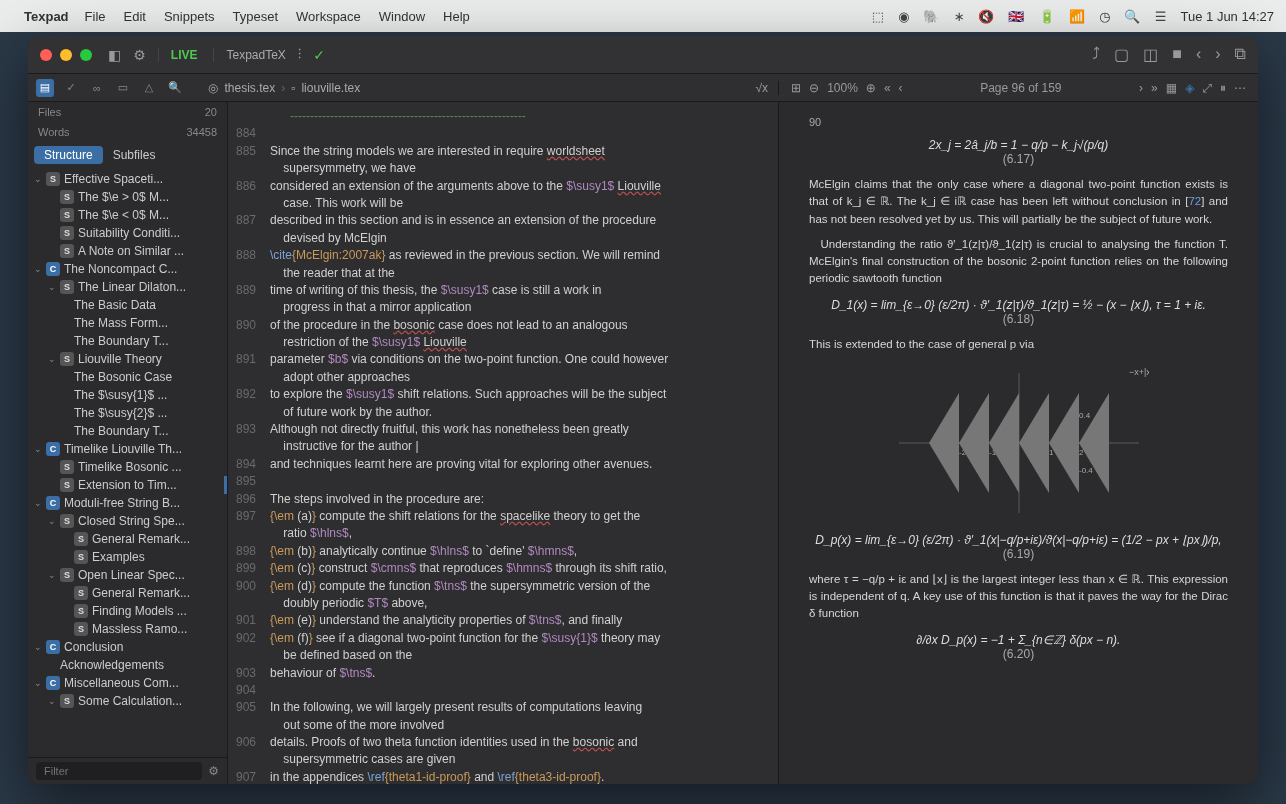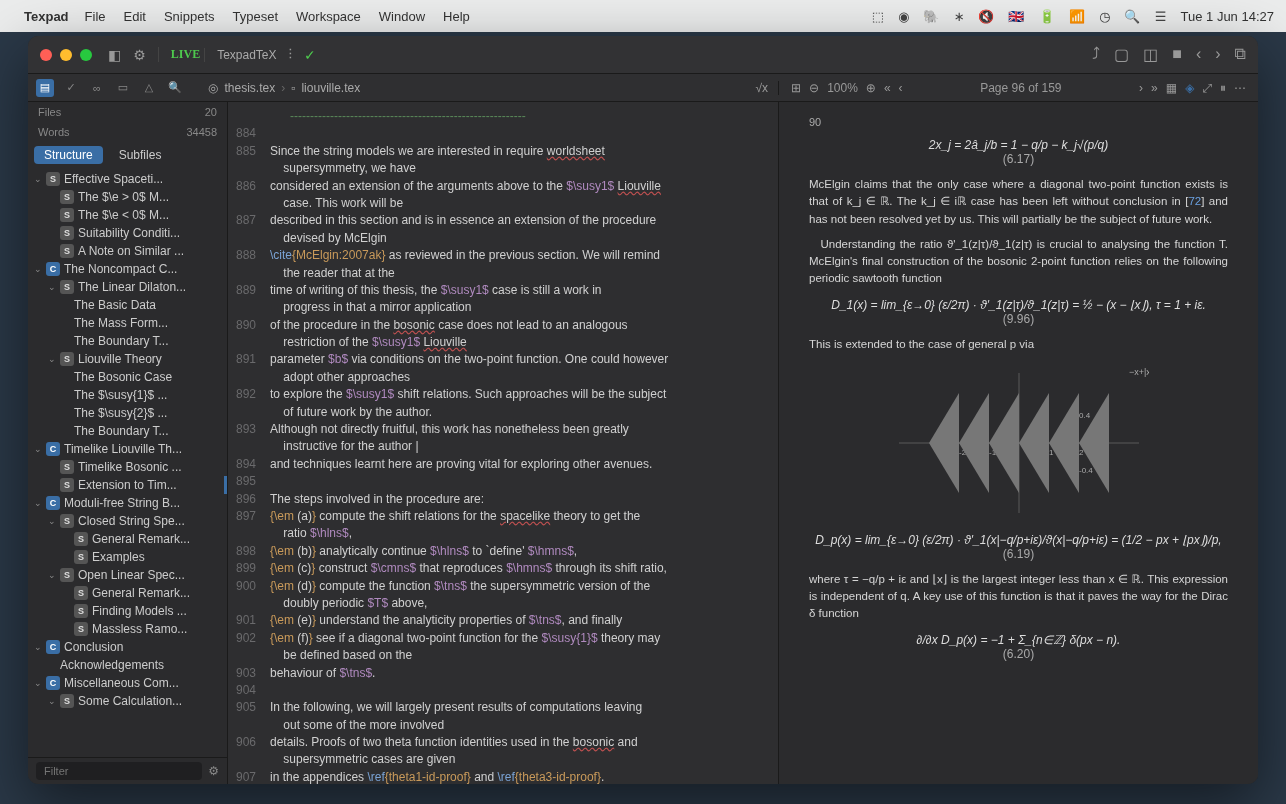--- a/index.html
+++ b/index.html
@@ -18,42 +18,42 @@
 .window { position: absolute; top: 36px; left: 28px; right: 28px; bottom: 20px; background: #2b2b2d; border-radius: 10px; box-shadow: 0 20px 60px rgba(0,0,0,0.5); overflow: hidden; display: flex; flex-direction: column; }
 
 
 .titlebar { height: 38px; background: #323234; display: flex; align-items: center; padding: 0 12px; border-bottom: 1px solid #1a1a1a; }
 .traffic { display: flex; gap: 8px; margin-right: 16px; }
 .traffic span { width: 12px; height: 12px; border-radius: 50%; }
 .tl-close { background: #ff5f56; }
 .tl-min { background: #ffbd2e; }
 .tl-max { background: #27c93f; }
 .titlebar .tb-icon { color: #999; margin-right: 12px; font-size: 14px; }
-.titlebar .live { color: #4ec94e; font-size: 12px; font-weight: 600; margin-right: 4px; border-left: 1px solid #444; padding-left: 12px; font-family: Liberation Serif, serif; }
+.titlebar .live { color: #4ec94e; font-size: 12px; font-weight: 600; margin-right: 16px; border-left: 1px solid #444; padding-left: 12px; }
 .titlebar .engine { color: #aaa; font-size: 12px; margin-right: 12px; border-left: 1px solid #444; padding-left: 12px; }
 .titlebar .right-icons { margin-left: auto; display: flex; gap: 14px; color: #999; }
 
 
 .tabbar { height: 28px; background: #2f2f31; display: flex; align-items: center; border-bottom: 1px solid #1a1a1a; }
 .tabbar-left { width: 170px; display: flex; align-items: center; gap: 8px; padding: 0 8px; }
 .tabbar-left .mini-icon { width: 18px; height: 18px; display: flex; align-items: center; justify-content: center; font-size: 11px; color: #888; }
 .tabbar-left .mini-icon.active { background: #3a6ea5; border-radius: 3px; color: #fff; }
 .crumbs { flex: 1; display: flex; align-items: center; color: #aaa; font-size: 12px; padding-left: 10px; }
 .crumb { margin-right: 6px; }
 .crumb.sep { color: #666; }
 .tabbar .rt { display: flex; align-items: center; gap: 10px; color: #999; font-size: 12px; padding-right: 10px; }
 .tabbar .preview-ctrl { display: flex; align-items: center; gap: 10px; color: #999; font-size: 12px; padding: 0 12px; border-left: 1px solid #1a1a1a; }
 
 
 .body { flex: 1; display: flex; overflow: hidden; }
 
 
 .sidebar { width: 200px; background: #2b2b2d; border-right: 1px solid #1a1a1a; display: flex; flex-direction: column; font-size: 12px; color: #ccc; }
 .sb-stats { padding: 4px 10px; color: #888; font-size: 11px; display: flex; justify-content: space-between; }
-.sb-tabs { display: flex; gap: 6px; padding: 4px 6px; }
+.sb-tabs { display: flex; padding: 4px 6px; }
 .sb-tab { padding: 2px 10px; border-radius: 4px; font-size: 12px; color: #ccc; }
 .sb-tab.active { background: #3a6ea5; color: #fff; }
 .outline { flex: 1; overflow-y: auto; padding: 2px 0; }
 .outline-item { display: flex; align-items: center; padding: 2px 4px 2px 6px; white-space: nowrap; overflow: hidden; text-overflow: ellipsis; cursor: default; }
 .outline-item .disclosure { width: 12px; color: #888; font-size: 9px; }
 .outline-item .badge { display: inline-block; width: 14px; height: 14px; border-radius: 3px; font-size: 9px; text-align: center; line-height: 14px; margin-right: 4px; font-weight: 600; }
 .badge.S { background: #555; color: #ddd; }
 .badge.C { background: #3a6ea5; color: #fff; }
 .outline-item .label { overflow: hidden; text-overflow: ellipsis; }
 .filter { display: flex; align-items: center; padding: 4px 8px; border-top: 1px solid #1a1a1a; }
@@ -386,21 +386,21 @@
     <div class="preview">
       <div class="pg-num">90</div>
       <div class="eq">
           <span>2x_j = 2â_j/b = 1 − q/p − k_j√(p/q)</span>
           <span class="eqnum">(6.17)</span>
         </div>
       <p><span>McElgin claims that the only case where a diagonal two-point function exists is that of k_j ∈ ℝ. The k_j ∈ iℝ case has been left without conclusion in [</span><span class="ref">72</span><span>] and has not been resolved yet by us. This will partially be the subject of future work.</span></p>
       <p style="text-indent:1em;">Understanding the ratio ϑ'_1(z|τ)/ϑ_1(z|τ) is crucial to analysing the function T. McElgin's final construction of the bosonic 2-point function relies on the following periodic sawtooth function</p>
       <div class="eq">
           <span>D_1(x) = lim_{ε→0} (ε/2π) · ϑ'_1(z|τ)/ϑ_1(z|τ) = ½ − (x − ⌊x⌋),    τ = 1 + iε.</span>
-          <span class="eqnum">(9.96)</span>
+          <span class="eqnum">(6.18)</span>
         </div>
       <p>This is extended to the case of general p via</p>
       <svg width="260" height="160">
         <line x1="10" y1="80" x2="250" y2="80" stroke="#888" stroke-width="0.5"></line>
         <line x1="130" y1="10" x2="130" y2="150" stroke="#888" stroke-width="0.5"></line>
         <text x="240" y="12" fill="#aaa" font-size="9">−x+|x|+½</text>
         <text x="190" y="55" fill="#aaa" font-size="8">0.4</text>
         <text x="190" y="110" fill="#aaa" font-size="8">-0.4</text>
         <text x="70" y="92" fill="#aaa" font-size="8">-2</text>
         <text x="100" y="92" fill="#aaa" font-size="8">-1</text>

